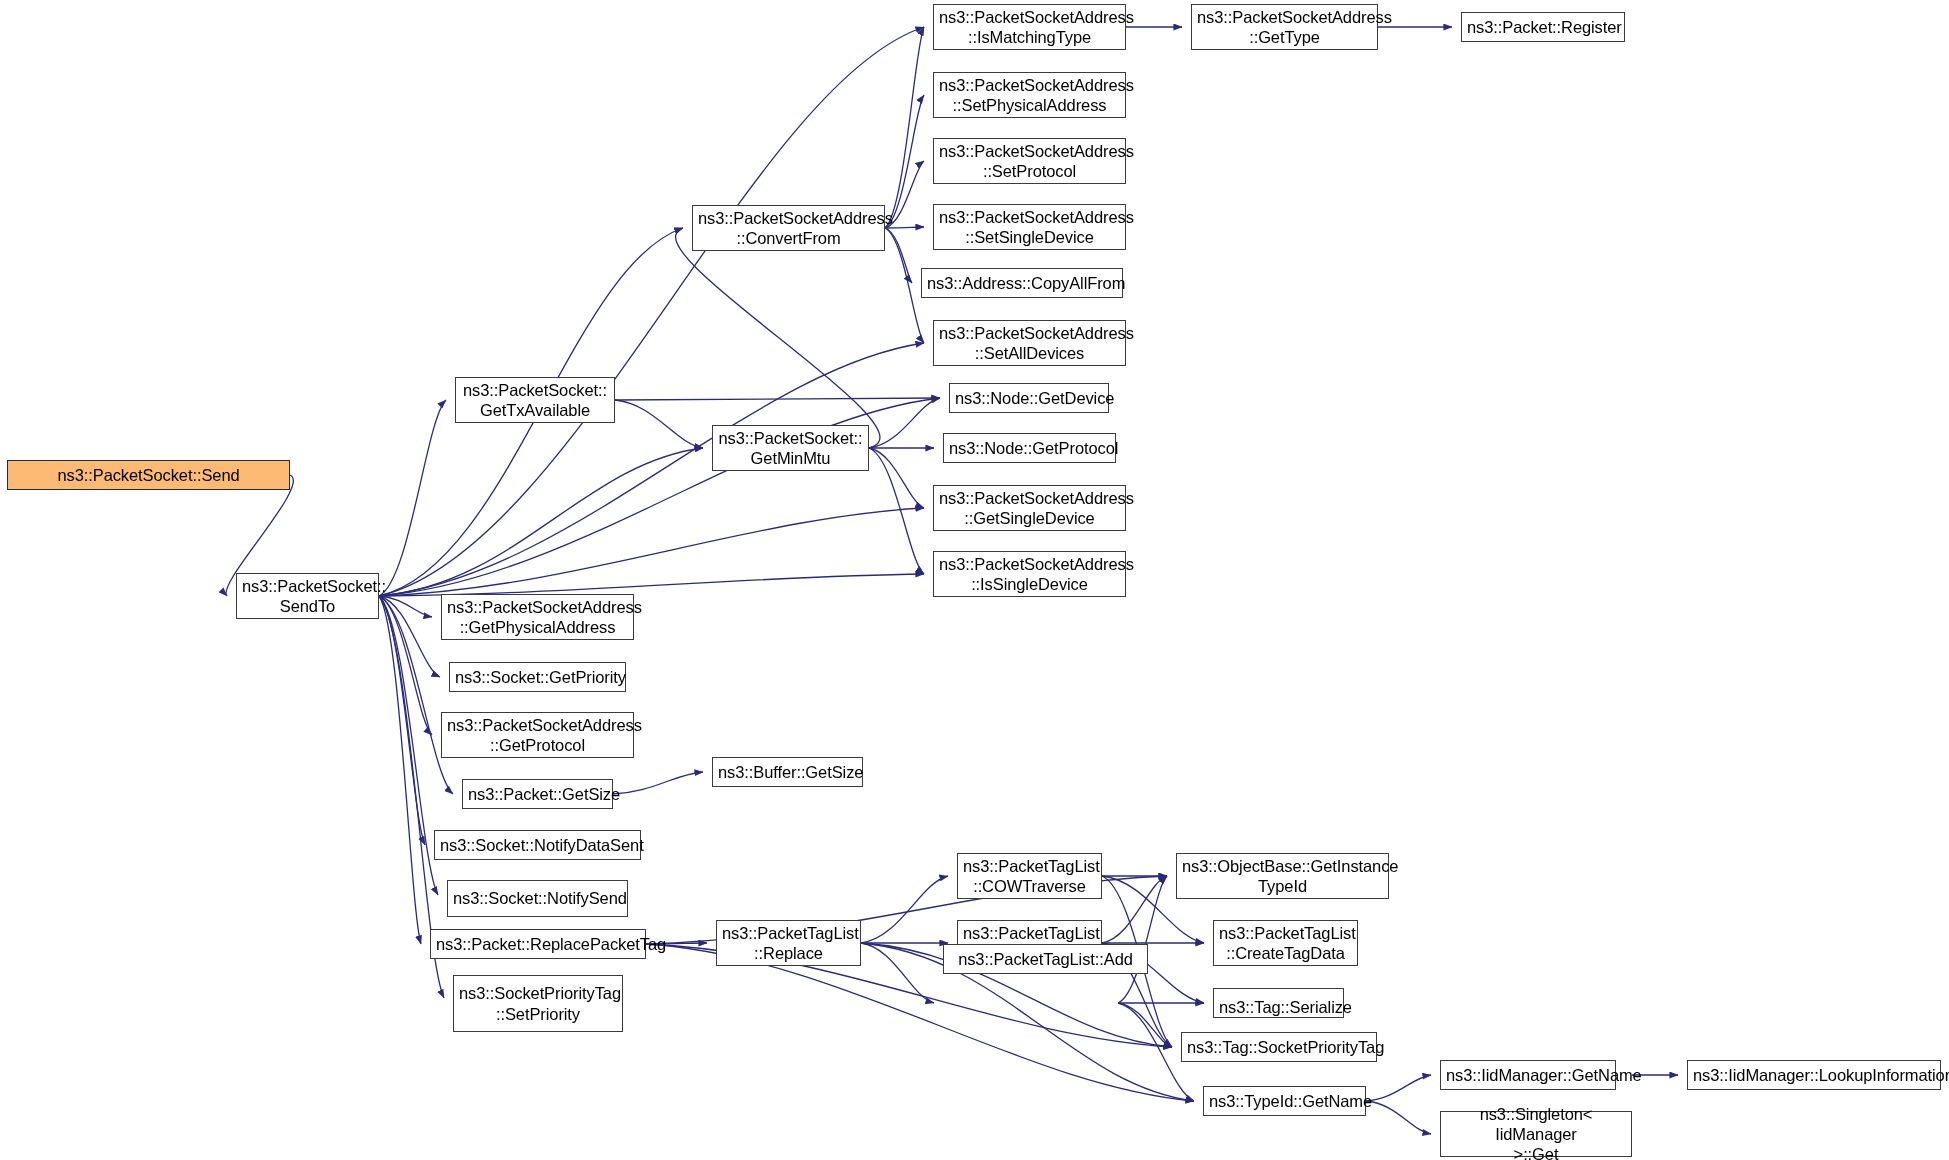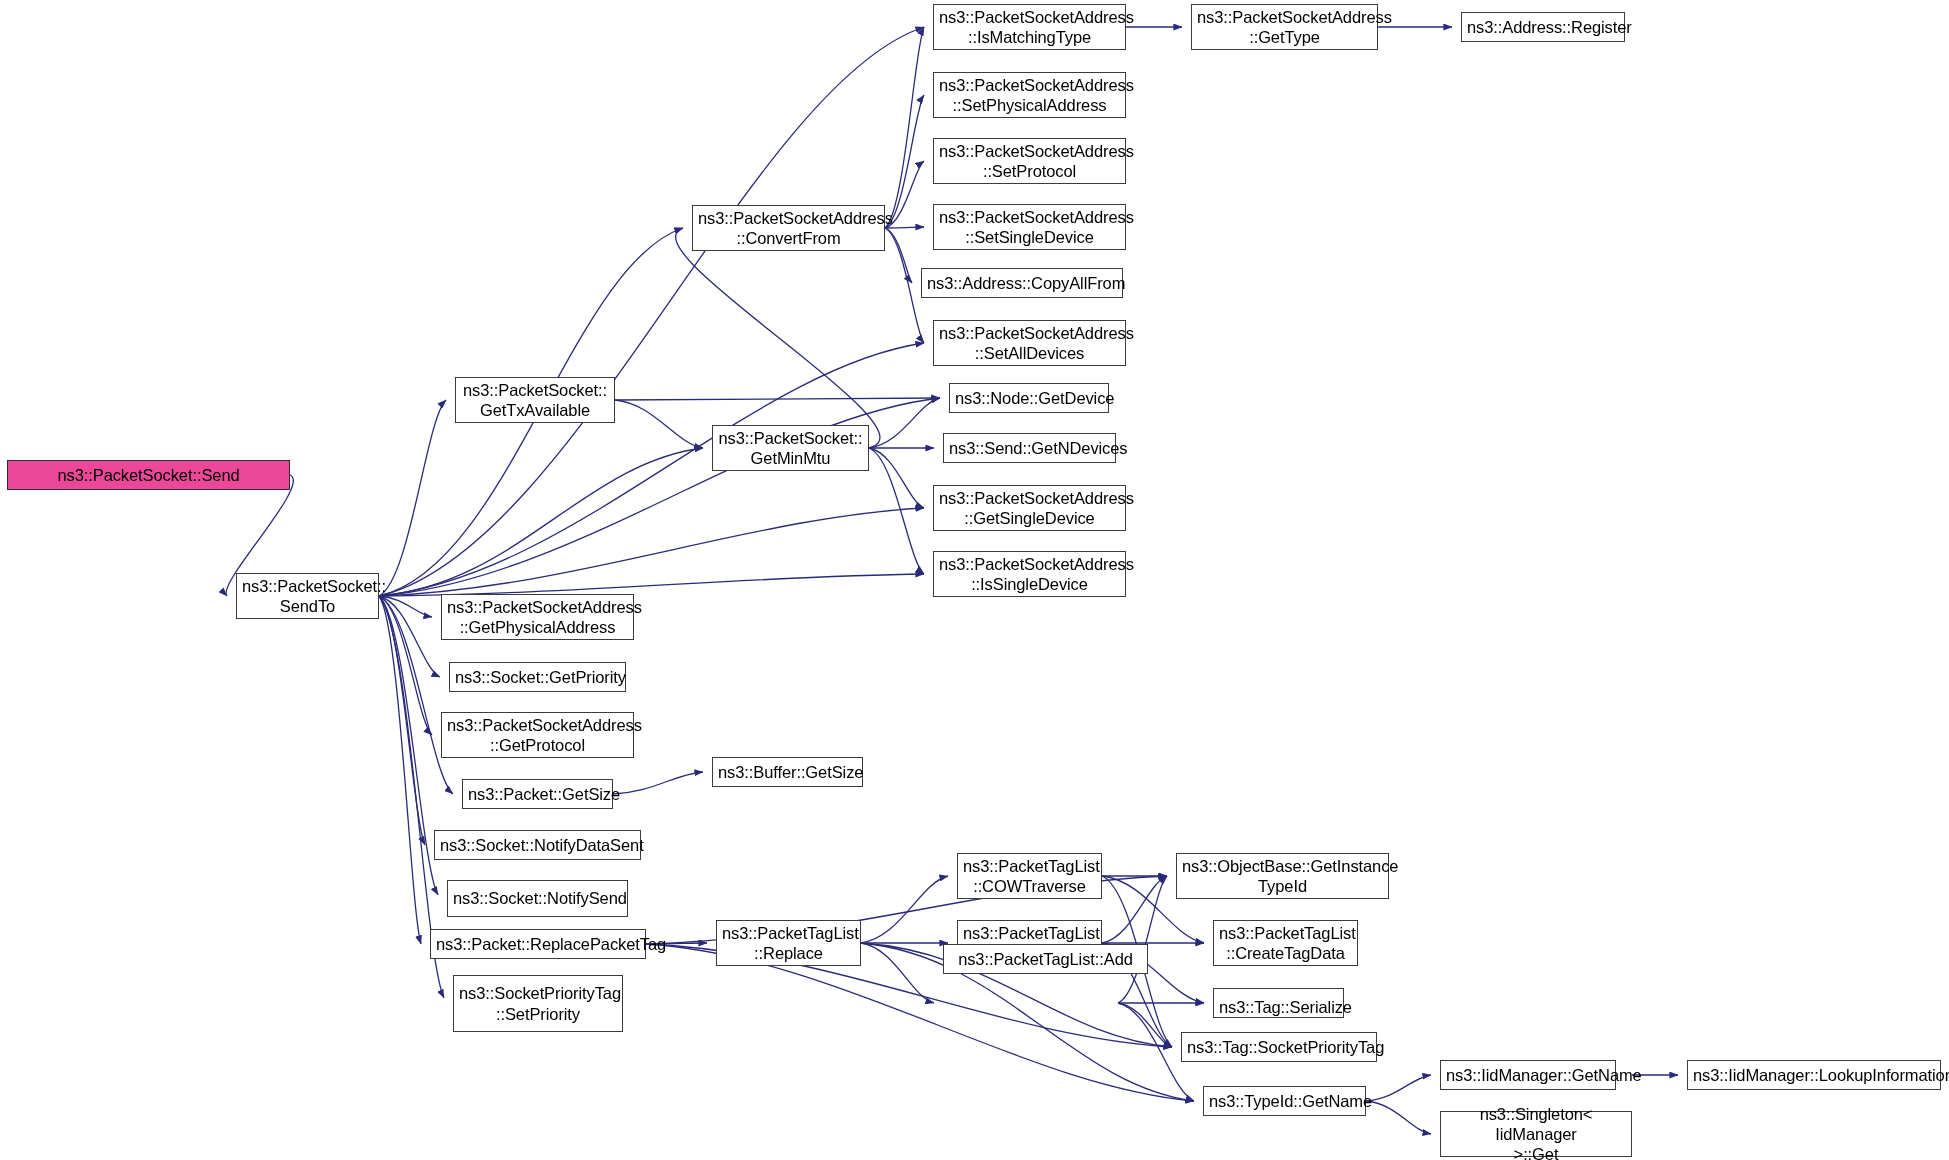--- a/index.html
+++ b/index.html
@@ -33,21 +33,21 @@
     align-items: center;
     justify-content: center;
     text-align: center;
     font-size: 16.5px;
     line-height: 1.22;
     letter-spacing: -0.1px;
     white-space: pre-line;
     padding: 0 5px;
   }
   .node.root-node {
-    background: #ec4899;
+    background: #fdba74;
     border-color: #2b2b2b;
   }
   .node-label {
     display: block;
     width: 100%;
     white-space: pre-line;
   }
 </style>
 </head>
 <body>
@@ -119,36 +119,36 @@
   <div id="node-layer">
       <div class="node root-node" style="left: 7px; top: 460px; width: 283px; height: 30px;"><span class="node-label">ns3::PacketSocket::Send</span></div>
       <div class="node" style="left: 236px; top: 573px; width: 143px; height: 46px;"><span class="node-label">ns3::PacketSocket::
 SendTo</span></div>
       <div class="node" style="left: 692px; top: 205px; width: 193px; height: 46px;"><span class="node-label">ns3::PacketSocketAddress
 ::ConvertFrom</span></div>
       <div class="node" style="left: 933px; top: 4px; width: 193px; height: 46px;"><span class="node-label">ns3::PacketSocketAddress
 ::IsMatchingType</span></div>
       <div class="node" style="left: 1191px; top: 4px; width: 187px; height: 46px;"><span class="node-label">ns3::PacketSocketAddress
 ::GetType</span></div>
-      <div class="node" style="left: 1461px; top: 12px; width: 164px; height: 30px;"><span class="node-label">ns3::Address::Register</span></div>
+      <div class="node" style="left: 1461px; top: 12px; width: 164px; height: 30px;"><span class="node-label">ns3::Packet::Register</span></div>
       <div class="node" style="left: 933px; top: 72px; width: 193px; height: 46px;"><span class="node-label">ns3::PacketSocketAddress
 ::SetPhysicalAddress</span></div>
       <div class="node" style="left: 933px; top: 138px; width: 193px; height: 46px;"><span class="node-label">ns3::PacketSocketAddress
 ::SetProtocol</span></div>
       <div class="node" style="left: 933px; top: 204px; width: 193px; height: 46px;"><span class="node-label">ns3::PacketSocketAddress
 ::SetSingleDevice</span></div>
       <div class="node" style="left: 921px; top: 268px; width: 202px; height: 30px;"><span class="node-label">ns3::Address::CopyAllFrom</span></div>
       <div class="node" style="left: 933px; top: 320px; width: 193px; height: 46px;"><span class="node-label">ns3::PacketSocketAddress
 ::SetAllDevices</span></div>
       <div class="node" style="left: 455px; top: 377px; width: 160px; height: 46px;"><span class="node-label">ns3::PacketSocket::
 GetTxAvailable</span></div>
       <div class="node" style="left: 949px; top: 383px; width: 160px; height: 30px; justify-content: center;"><span class="node-label">ns3::Node::GetDevice</span></div>
       <div class="node" style="left: 712px; top: 425px; width: 157px; height: 46px;"><span class="node-label">ns3::PacketSocket::
 GetMinMtu</span></div>
-      <div class="node" style="left: 943px; top: 433px; width: 173px; height: 30px;"><span class="node-label">ns3::Send::GetNDevices</span></div>
+      <div class="node" style="left: 943px; top: 433px; width: 173px; height: 30px;"><span class="node-label">ns3::Node::GetProtocol</span></div>
       <div class="node" style="left: 933px; top: 485px; width: 193px; height: 46px;"><span class="node-label">ns3::PacketSocketAddress
 ::GetSingleDevice</span></div>
       <div class="node" style="left: 933px; top: 551px; width: 193px; height: 46px;"><span class="node-label">ns3::PacketSocketAddress
 ::IsSingleDevice</span></div>
       <div class="node" style="left: 441px; top: 594px; width: 193px; height: 46px;"><span class="node-label">ns3::PacketSocketAddress
 ::GetPhysicalAddress</span></div>
       <div class="node" style="left: 449px; top: 662px; width: 177px; height: 30px;"><span class="node-label">ns3::Socket::GetPriority</span></div>
       <div class="node" style="left: 441px; top: 712px; width: 193px; height: 46px;"><span class="node-label">ns3::PacketSocketAddress
 ::GetProtocol</span></div>
       <div class="node" style="left: 462px; top: 779px; width: 151px; height: 30px;"><span class="node-label">ns3::Packet::GetSize</span></div>

